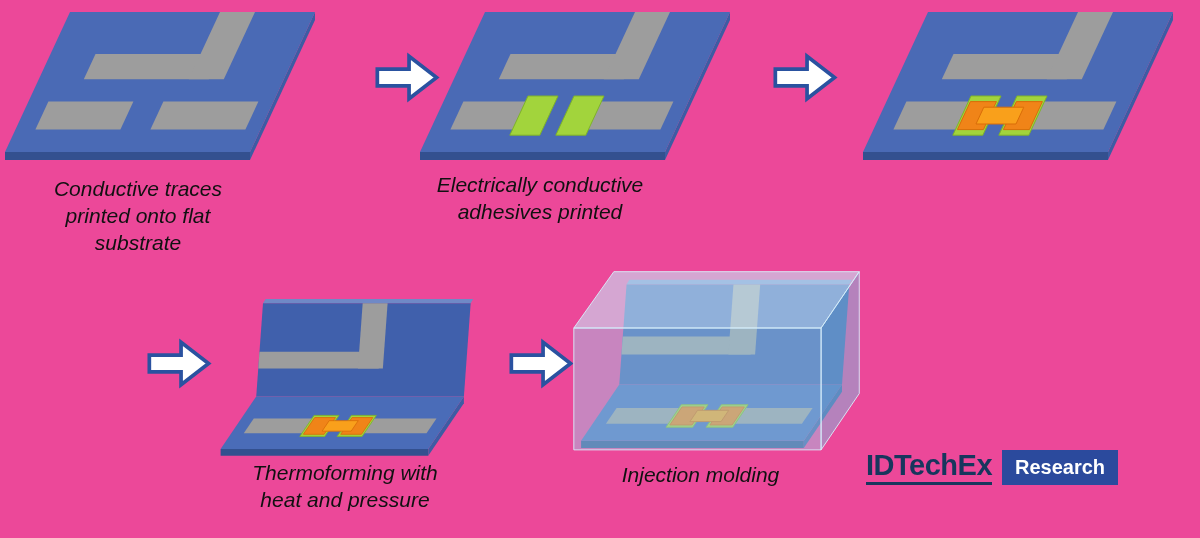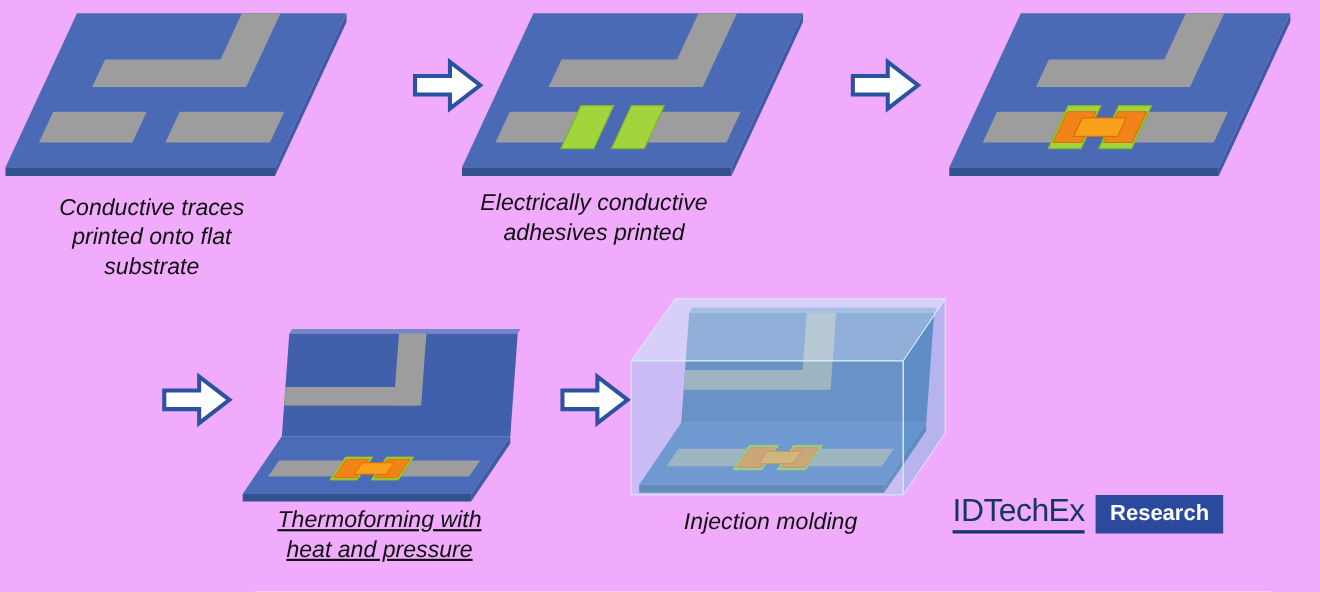--- a/index.html
+++ b/index.html
@@ -1,28 +1,28 @@
 <!DOCTYPE html>
 <html><head>
 <meta charset="utf-8">
 <style>
   html,body{margin:0;padding:0;background:#ffffff;}
   #canvas{
-    position:relative;width:1200px;height:538px;background:#f0abfc;
+    position:relative;width:1200px;height:538px;background:#ec4899;
     overflow:hidden;font-family:"Liberation Sans", sans-serif;
   }
   .figure{position:absolute;}
   .caption{
     position:absolute;text-align:center;font-style:italic;
     font-size:21px;line-height:1.28;color:#111111;white-space:pre-line;
   }
   .arrow{position:absolute;}
   .logo{position:absolute;left:866px;top:450px;display:flex;align-items:center;gap:10px;}
   .logo-brand{
-    font-weight:400;font-size:29px;color:#17365d;letter-spacing:-0.5px;
+    font-weight:700;font-size:29px;color:#17365d;letter-spacing:-0.5px;
     border-bottom:3px solid #17365d;padding-bottom:1px;line-height:1.05;
   }
   .logo-box{
     background:#2b4a9d;color:#ffffff;font-size:20px;font-weight:700;
     padding:6px 13px 7px;line-height:1.1;
   }
 </style>
 </head>
 <body>
 
@@ -99,21 +99,21 @@
       <polygon points="10,190 255,190 297,128 52,128" fill="#4a6cb8"></polygon>
       <polygon points="37.3,171.4 125.5,171.4 137.3,154 49.1,154" fill="#9d9d9d"></polygon>
       <polygon points="159.8,171.4 252.9,171.4 264.7,154 171.6,154" fill="#9d9d9d"></polygon>
       <polygon points="103.4,175.1 132.8,175.1 149.6,150.3 120.2,150.3" fill="#a2d43c" stroke="#7fb32a" stroke-width="1"></polygon>
       <polygon points="147.5,175.1 176.9,175.1 193.7,150.3 164.3,150.3" fill="#a2d43c" stroke="#7fb32a" stroke-width="1"></polygon>
       <polygon points="107.6,172.6 132.1,172.6 145.5,152.8 121,152.8" fill="#f08418" stroke="#d96d08" stroke-width="1"></polygon>
       <polygon points="151.7,172.6 176.2,172.6 189.6,152.8 165.1,152.8" fill="#f08418" stroke="#d96d08" stroke-width="1"></polygon>
       <polygon points="129.7,168.9 164,168.9 172.4,156.5 138.1,156.5" fill="#f9a01b" stroke="#d96d08" stroke-width="1"></polygon>
     </svg>
   </div>
-  <div class="caption" style="left:205px;top:460px;width:280px;text-decoration:underline;">Thermoforming with
+  <div class="caption" style="left:205px;top:460px;width:280px;">Thermoforming with
 heat and pressure</div>
 
   <svg class="arrow" style="left:508px;top:336px;" width="68" height="55" viewBox="0 0 64 52">
     <polygon points="3,18 33,18 33,6 59,26 33,46 33,34 3,34" fill="#ffffff" stroke="#2a52a0" stroke-width="3.5" stroke-linejoin="miter"></polygon>
   </svg>
 
   <div class="figure" style="left:572px;top:268px;">
     <svg width="300" height="191" viewBox="0 0 330 210">
       <polygon points="60,18 305,18 308,13 63,13" fill="#7089c6"></polygon>
       <polygon points="52,128 297,128 305,18 60,18" fill="#4060ac"></polygon>

